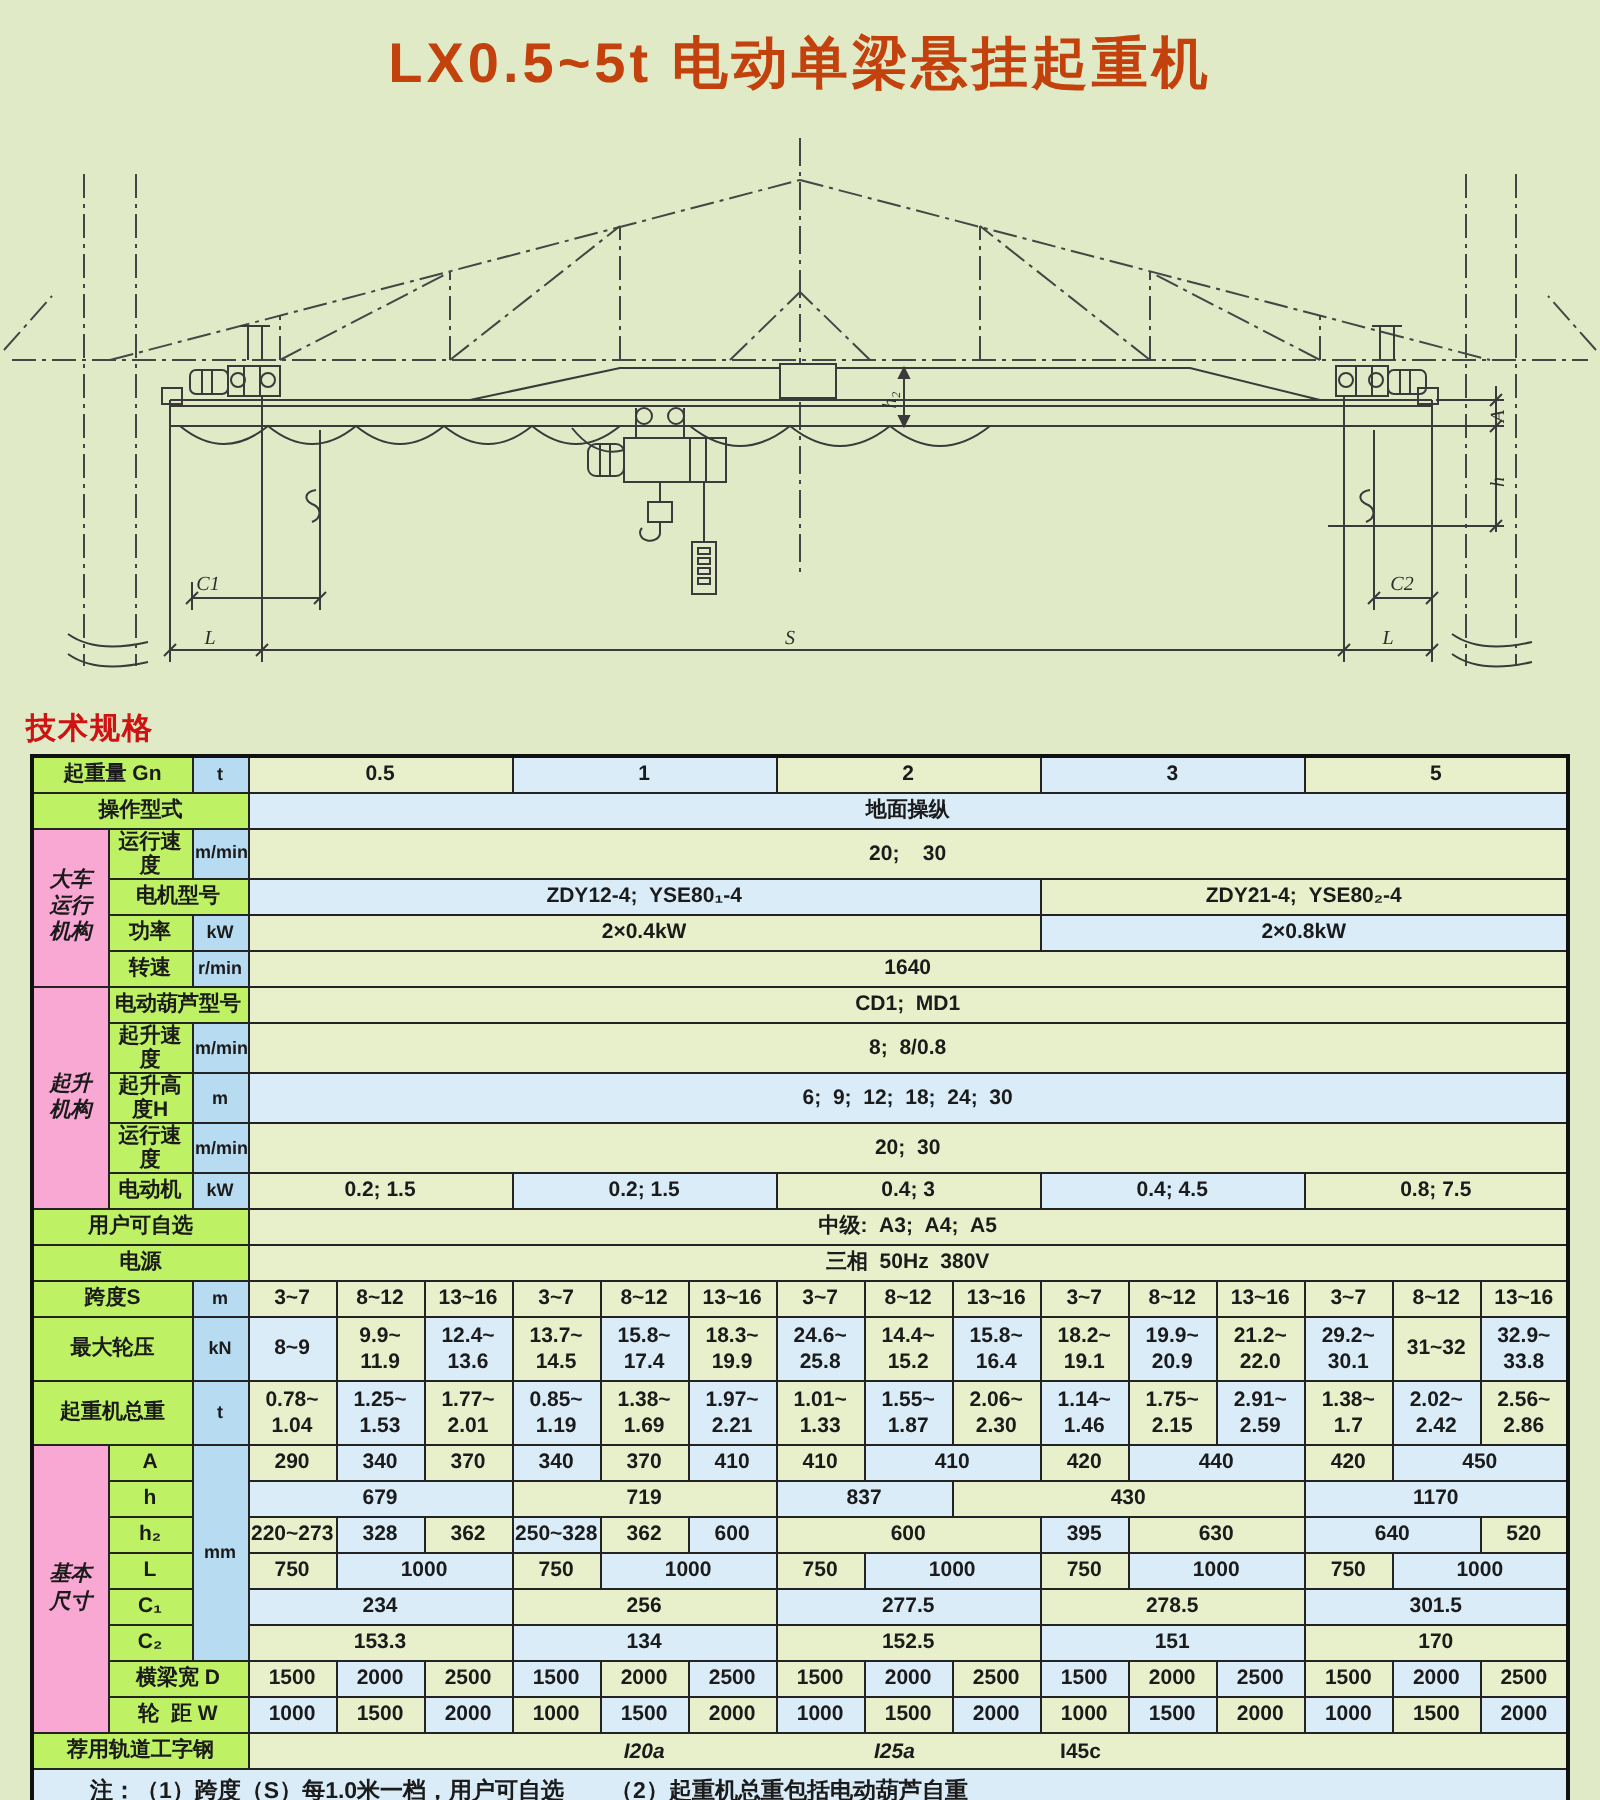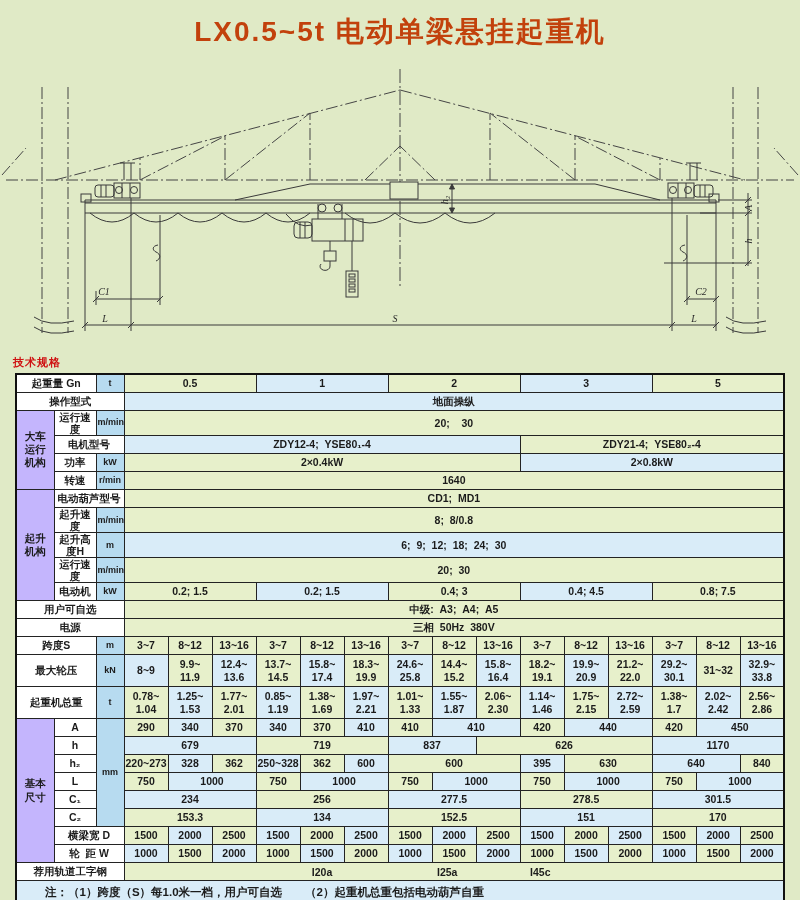--- a/index.html
+++ b/index.html
@@ -14,21 +14,21 @@
     text-align:center;
     font-size:28px;
     font-weight:bold;
     letter-spacing:2px;
     color:#c2410c;
   }
   .diagram-wrap{width:800px;height:302px;}
   svg{display:block;}
   .sec-head{
     margin:2px 0 3px 13px;
-    font-size:11px;
+    font-size:15px;
     font-weight:bold;
     color:#cf1212;
     letter-spacing:1px;
   }
   #spec-table{margin-left:15px;}
   table{
     border-collapse:collapse;
     table-layout:fixed;
     width:768px;
     border:2px solid #111;
@@ -42,22 +42,22 @@
     font-size:10.5px;
     font-weight:bold;
     color:#1b1b1b;
     line-height:1.15;
     white-space:pre-line;
     overflow:hidden;
   }
   tr{height:18px;}
   tr.t2{height:32px;}
   tr.note-row{height:24px;}
-  td.lab{background:#ffffff;}
-  td.glab{background:#c4b5fd;line-height:1.25;}
+  td.lab{background:#bef264;}
+  td.glab{background:#f9a8d4;line-height:1.25;font-style:italic;}
   td.unit{background:#b7dbf0;font-size:9px;}
   td.g{background:#e7f0cb;}
   td.b{background:#d9ecf8;}
   td.ibeam{background:#e7f0cb;position:relative;}
   td.ibeam span{position:absolute;top:50%;transform:translate(-50%,-50%);}
   td.note{
     background:#d9ecf8;
     text-align:left;
     padding-left:28px;
     font-size:11.5px;
@@ -390,21 +390,21 @@
           <td class="g">1.01~
 1.33</td>
           <td class="b">1.55~
 1.87</td>
           <td class="g">2.06~
 2.30</td>
           <td class="b">1.14~
 1.46</td>
           <td class="g">1.75~
 2.15</td>
-          <td class="b">2.72~
+          <td class="b">2.91~
 2.59</td>
           <td class="g">1.38~
 1.7</td>
           <td class="b">2.02~
 2.42</td>
           <td class="g">2.56~
 2.86</td>
         </tr>
         <tr>
           <td class="glab" rowspan="8">基本
@@ -422,36 +422,36 @@
           <td class="g">420</td>
           <td class="b" colspan="2">440</td>
           <td class="g">420</td>
           <td class="b" colspan="2">450</td>
         </tr>
         <tr>
           <td class="lab">h</td>
           <td class="b" colspan="3">679</td>
           <td class="g" colspan="3">719</td>
           <td class="b" colspan="2">837</td>
-          <td class="g" colspan="4">626</td>
+          <td class="g" colspan="4">430</td>
           <td class="b" colspan="3">1170</td>
         </tr>
         <tr>
           <td class="lab">h₂</td>
           <td class="g">220~273</td>
           <td class="b">328</td>
           <td class="g">362</td>
           <td class="b">250~328</td>
           <td class="g">362</td>
           <td class="b">600</td>
           <td class="g" colspan="3">600</td>
           <td class="b">395</td>
           <td class="g" colspan="2">630</td>
           <td class="b" colspan="2">640</td>
-          <td class="g">840</td>
+          <td class="g">520</td>
         </tr>
         <tr>
           <td class="lab">L</td>
           <td class="g">750</td>
           <td class="b" colspan="2">1000</td>
           <td class="g">750</td>
           <td class="b" colspan="2">1000</td>
           <td class="g">750</td>
           <td class="b" colspan="2">1000</td>
           <td class="g">750</td>
@@ -506,20 +506,20 @@
           <td class="b">2000</td>
           <td class="g">1000</td>
           <td class="b">1500</td>
           <td class="g">2000</td>
           <td class="b">1000</td>
           <td class="g">1500</td>
           <td class="b">2000</td>
         </tr>
         <tr>
           <td class="lab" colspan="3">荐用轨道工字钢</td>
-          <td class="ibeam" colspan="15"><span style="left: 30%;">I20a</span><span style="left: 49%;">I25a</span><span style="left: 61%; padding-left: 28px;">I45c</span></td>
+          <td class="ibeam" colspan="15"><span style="left: 30%; font-style: italic;">I20a</span><span style="left: 49%; font-style: italic;">I25a</span><span style="left: 61%; padding-left: 28px;">I45c</span></td>
         </tr>
         <tr class="note-row">
           <td class="note" colspan="18">注：（1）跨度（S）每1.0米一档，用户可自选　　（2）起重机总重包括电动葫芦自重</td>
         </tr>
       </tbody>
     </table>
   </div>
 
 </body></html>

